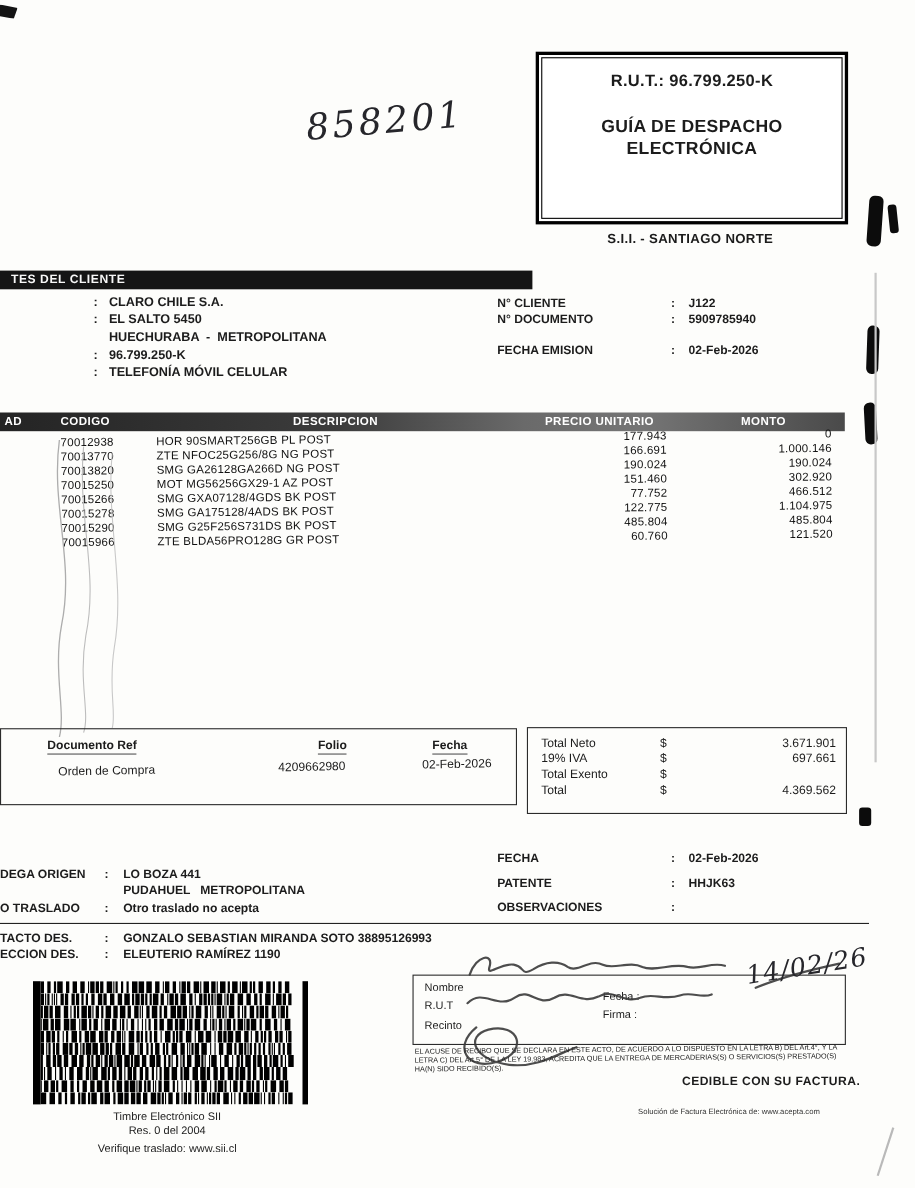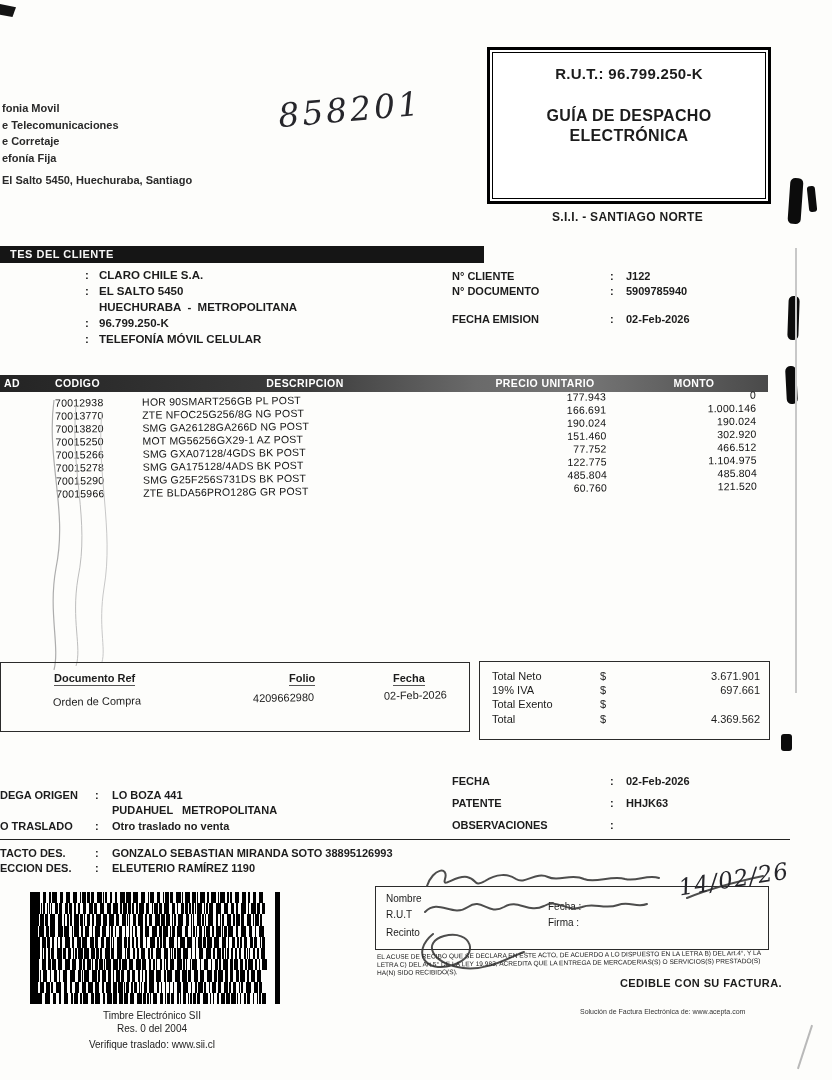--- a/index.html
+++ b/index.html
@@ -96,27 +96,20 @@
   .edge-line{left:795px;top:248px;width:2px;height:445px;background:#c8c8c8;position:absolute;}
   .corner-br{left:804px;top:1024px;width:2px;height:46px;background:#b9b9b9;transform:rotate(18deg);position:absolute;}
 </style>
 </head>
 <body>
 
 <div class="page">
 
   <div class="abs corner-mark"></div>
 
-  <div class="abs sender">
-    <div>fonia Movil</div>
-    <div>e Telecomunicaciones</div>
-    <div>e Corretaje</div>
-    <div>efonía Fija</div>
-    <div class="addr">El Salto 5450, Huechuraba, Santiago</div>
-  </div>
 
   <div class="abs hw hw-code">858201</div>
 
   <div class="abs rut-box">
     <div class="rut-box-inner">
       <div class="rut-line">R.U.T.: 96.799.250-K</div>
       <div class="doc-title">
         <div>GUÍA DE DESPACHO</div>
         <div>ELECTRÓNICA</div>
       </div>
@@ -251,21 +244,21 @@
       </div>
     </div>
 
   <svg class="abs" style="left:14px;top:400px;width:120px;height:270px" viewBox="0 0 120 270">
     <path d="M40,0 C32,60 54,110 42,168 C34,212 46,246 40,270" stroke="#adadad" fill="none" stroke-width="1.2"></path>
     <path d="M62,6 C56,70 76,120 64,178 C57,220 68,248 62,266" stroke="#bdbdbd" fill="none" stroke-width="1"></path>
     <path d="M88,12 C82,70 100,130 90,188 C84,226 92,248 88,262" stroke="#c8c8c8" fill="none" stroke-width="1"></path>
   </svg>
 
   <div class="abs docref-box">
-    <span class="dr-h" style="left:53px">Documento Ref</span>
+    <span class="dr-h" style="left:42px">Documento Ref</span>
     <span class="dr-h" style="left:288px">Folio</span>
     <span class="dr-h" style="left:392px">Fecha</span>
     <div class="dr-values">
       <span class="dr-v" style="left:52px">Orden de Compra</span>
       <span class="dr-v" style="left:252px">4209662980</span>
       <span class="dr-v" style="left:383px">02-Feb-2026</span>
     </div>
   </div>
 
   <div class="abs totals-box">
@@ -300,21 +293,21 @@
     <span class="disp-label">DEGA ORIGEN</span>
     <span class="disp-colon">:</span>
     <span class="disp-val">LO BOZA 441</span>
   </div>
   <div class="abs disp-row" style="left:0;top:803px;width:450px;height:14px">
     <span class="disp-val">PUDAHUEL   METROPOLITANA</span>
   </div>
   <div class="abs disp-row" style="left:0;top:819px;width:450px;height:14px">
     <span class="disp-label">O TRASLADO</span>
     <span class="disp-colon">:</span>
-    <span class="disp-val">Otro traslado no venta</span>
+    <span class="disp-val">Otro traslado no acepta</span>
   </div>
 
   <div class="abs dispatch-right">
 
       <div class="fld">
         <span class="fld-label">FECHA</span>
         <span class="fld-sep">:</span>
         <span class="fld-val">02-Feb-2026</span>
       </div>
 

